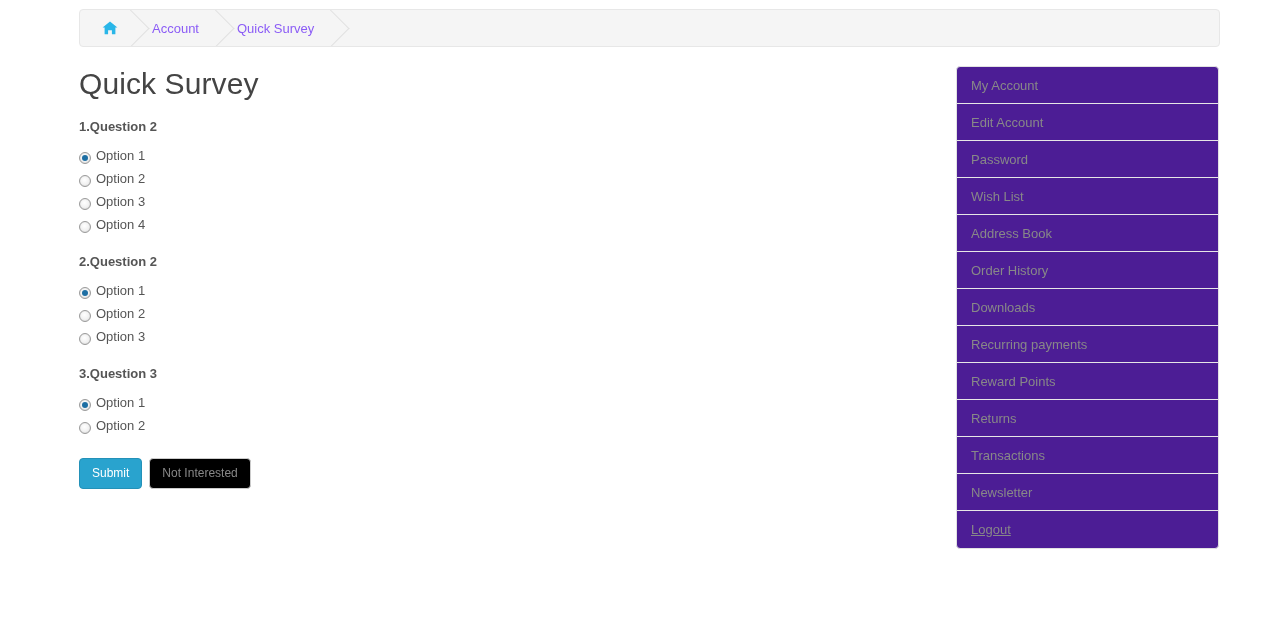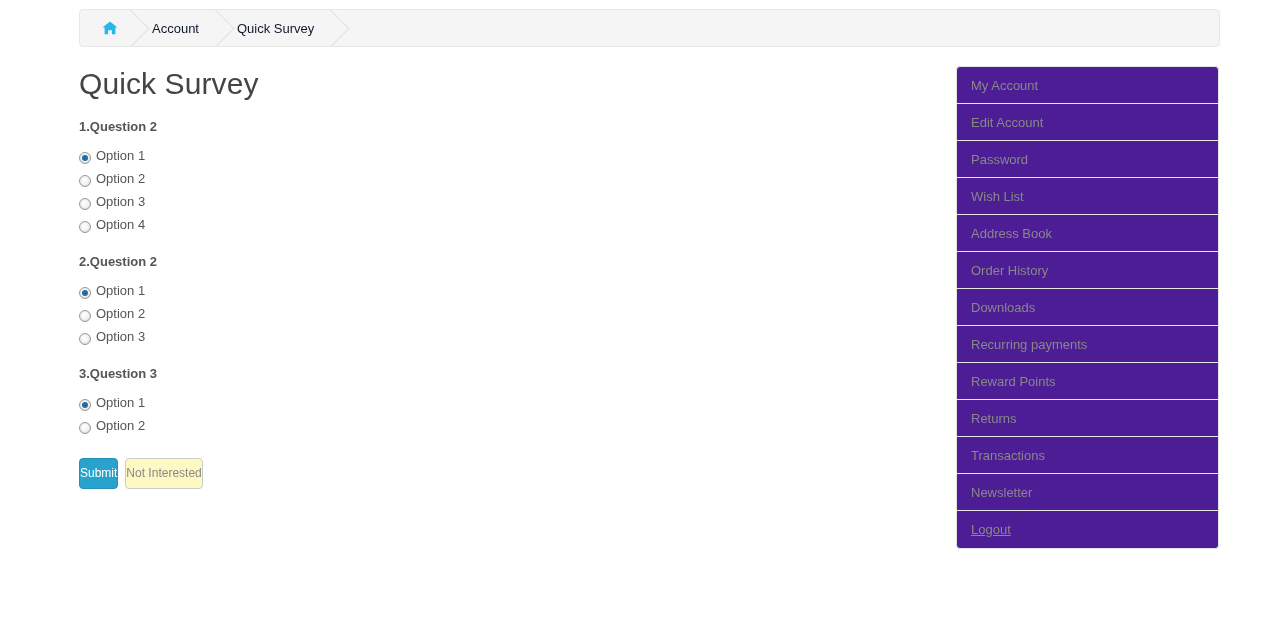--- a/index.html
+++ b/index.html
@@ -34,21 +34,21 @@
     display: flex;
     align-items: stretch;
     overflow: hidden;
   }
   .crumb {
     position: relative;
     display: flex;
     align-items: center;
     padding: 0 18px 0 20px;
     font-size: 13px;
-    color: #0f172a;
+    color: #8b5cf6;
     text-decoration: none;
     white-space: nowrap;
     text-align: right;
   }
   .crumb.home { padding: 0 14px 0 22px; }
   .crumb::after {
     content: "";
     position: absolute;
     right: -12px;
     top: 50%;
@@ -131,36 +131,36 @@
   
   .buttons {
     margin-top: 24px;
     display: flex;
     align-items: center;
   }
   .btn {
     font-family: "Liberation Sans", sans-serif;
     font-size: 12px;
     border-radius: 4px;
-    padding: 0 0;
+    padding: 0 12px;
     height: 31px;
     line-height: 29px;
     box-sizing: border-box;
     cursor: pointer;
     border: 1px solid transparent;
     white-space: nowrap;
   }
   .btn-primary {
     background: #29a3ce;
     border-color: #2391b8;
     color: #ffffff;
     margin-right: 7px;
   }
   .btn-default {
-    background: #fef9c3;
+    background: #000000;
     border-color: #cccccc;
     color: #888888;
   }
 
   
   .sidebar {
     position: absolute;
     left: 956px;
     top: 66px;
     width: 263px;

